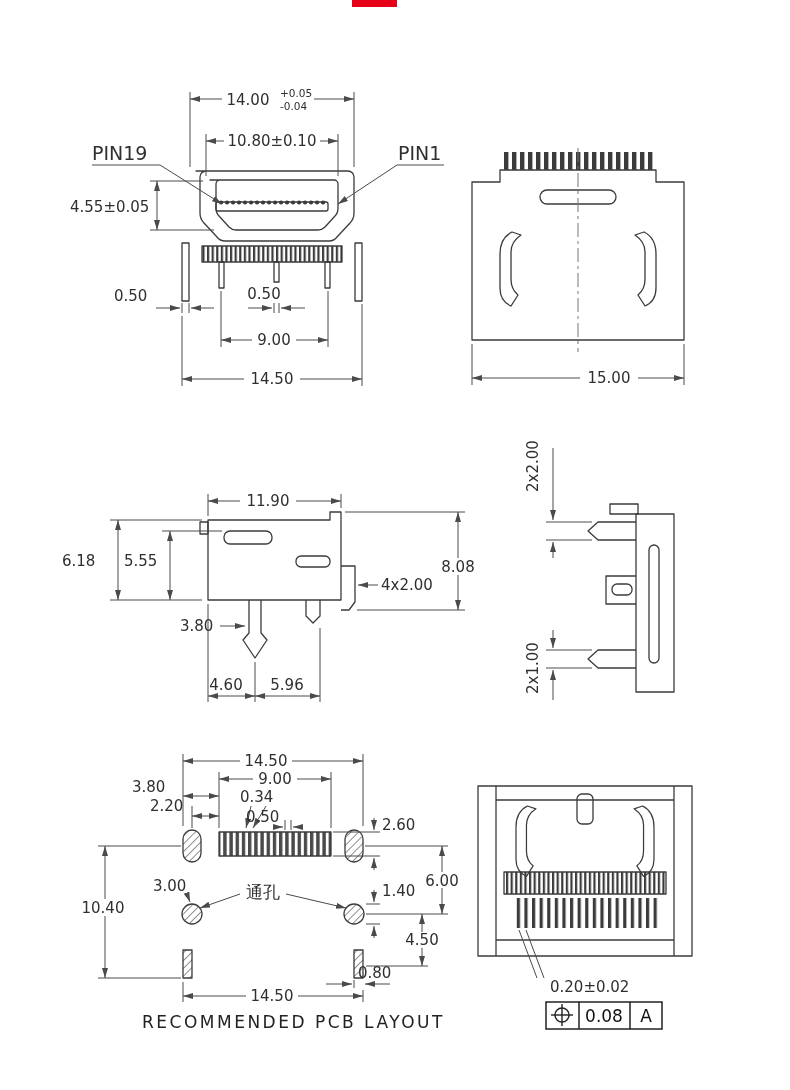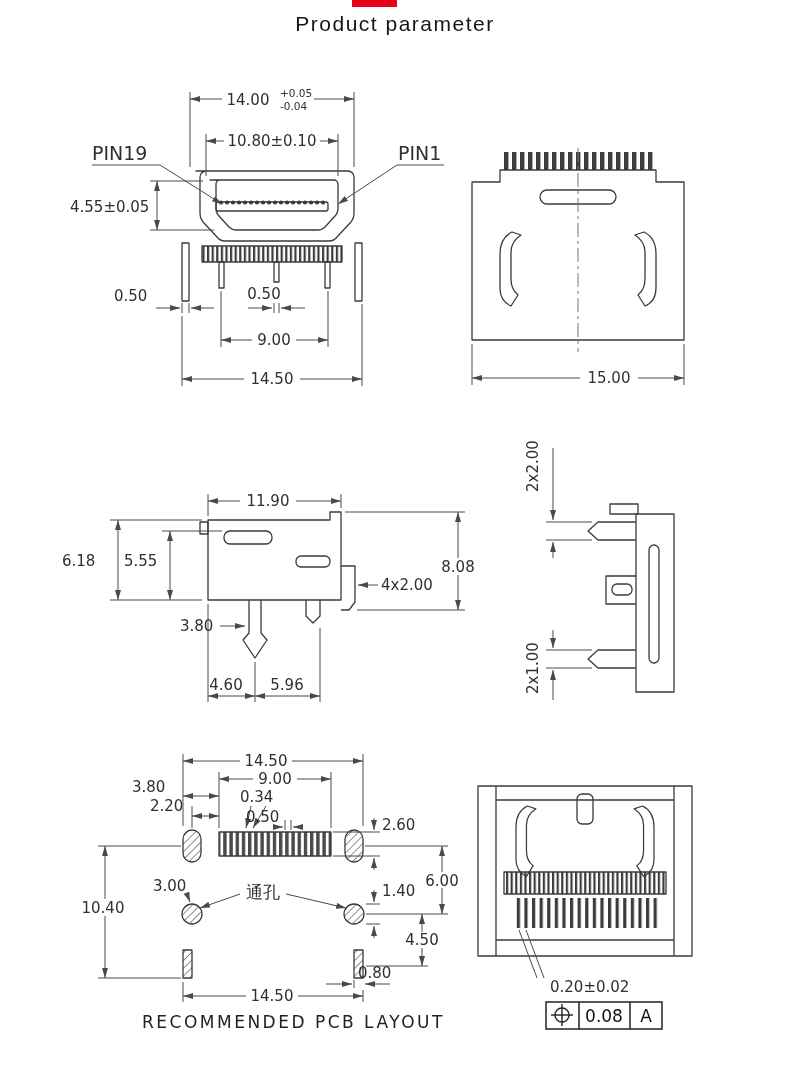--- a/index.html
+++ b/index.html
@@ -15,21 +15,20 @@
   .pin{font-size:19px;}
   .cap{font-size:17px;letter-spacing:2.5px;fill:#222;}
   .cjk{font-size:17px;}
   .tol{font-size:17px;fill:#111;}
 </style>
 </head>
 <body>
 
 <div class="page">
   <div class="redbox"></div>
-  <div class="title">Product parameter</div>
 
   <svg width="790" height="1090" viewBox="0 0 790 1090">
     <defs>
       <marker id="aE" markerWidth="11" markerHeight="8" refX="10" refY="3" orient="auto" markerUnits="userSpaceOnUse">
         <path d="M0,0 L10,3 L0,6 Z" fill="#4a4a4a"></path>
       </marker>
       <marker id="aS" markerWidth="11" markerHeight="8" refX="10" refY="3" orient="auto-start-reverse" markerUnits="userSpaceOnUse">
         <path d="M0,0 L10,3 L0,6 Z" fill="#4a4a4a"></path>
       </marker>
       <pattern id="combF" width="4.6" height="30" patternUnits="userSpaceOnUse">

